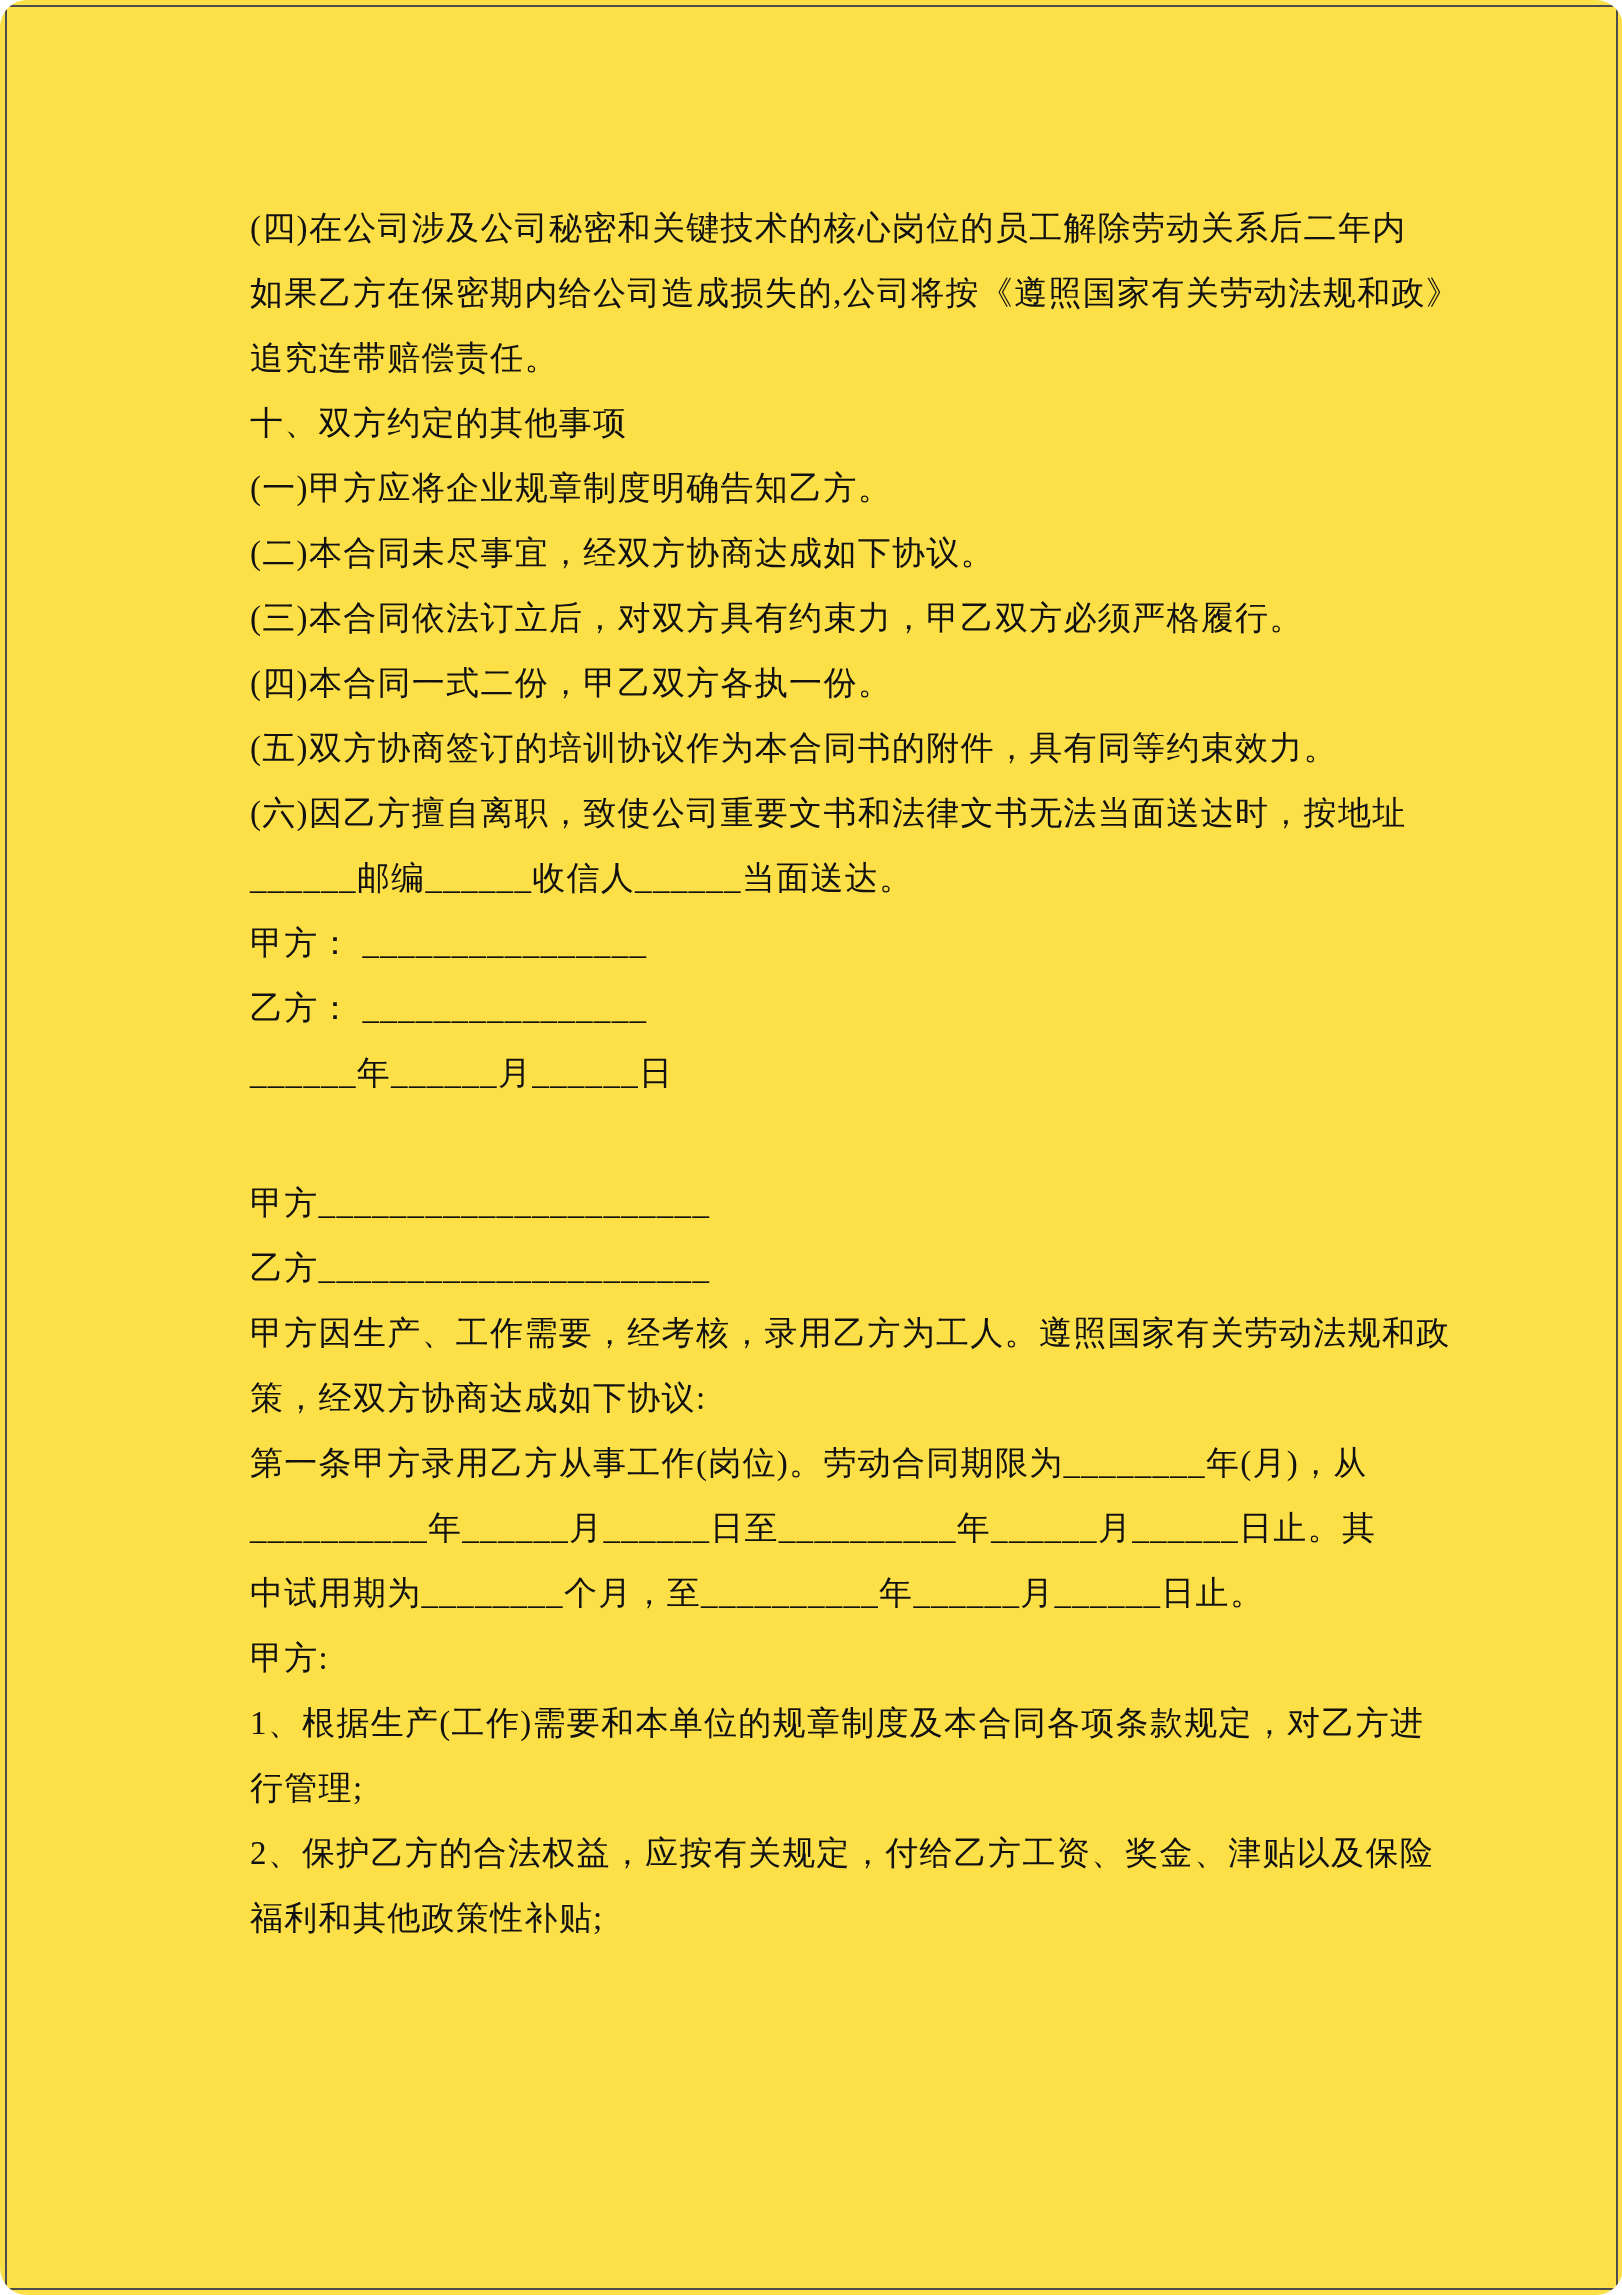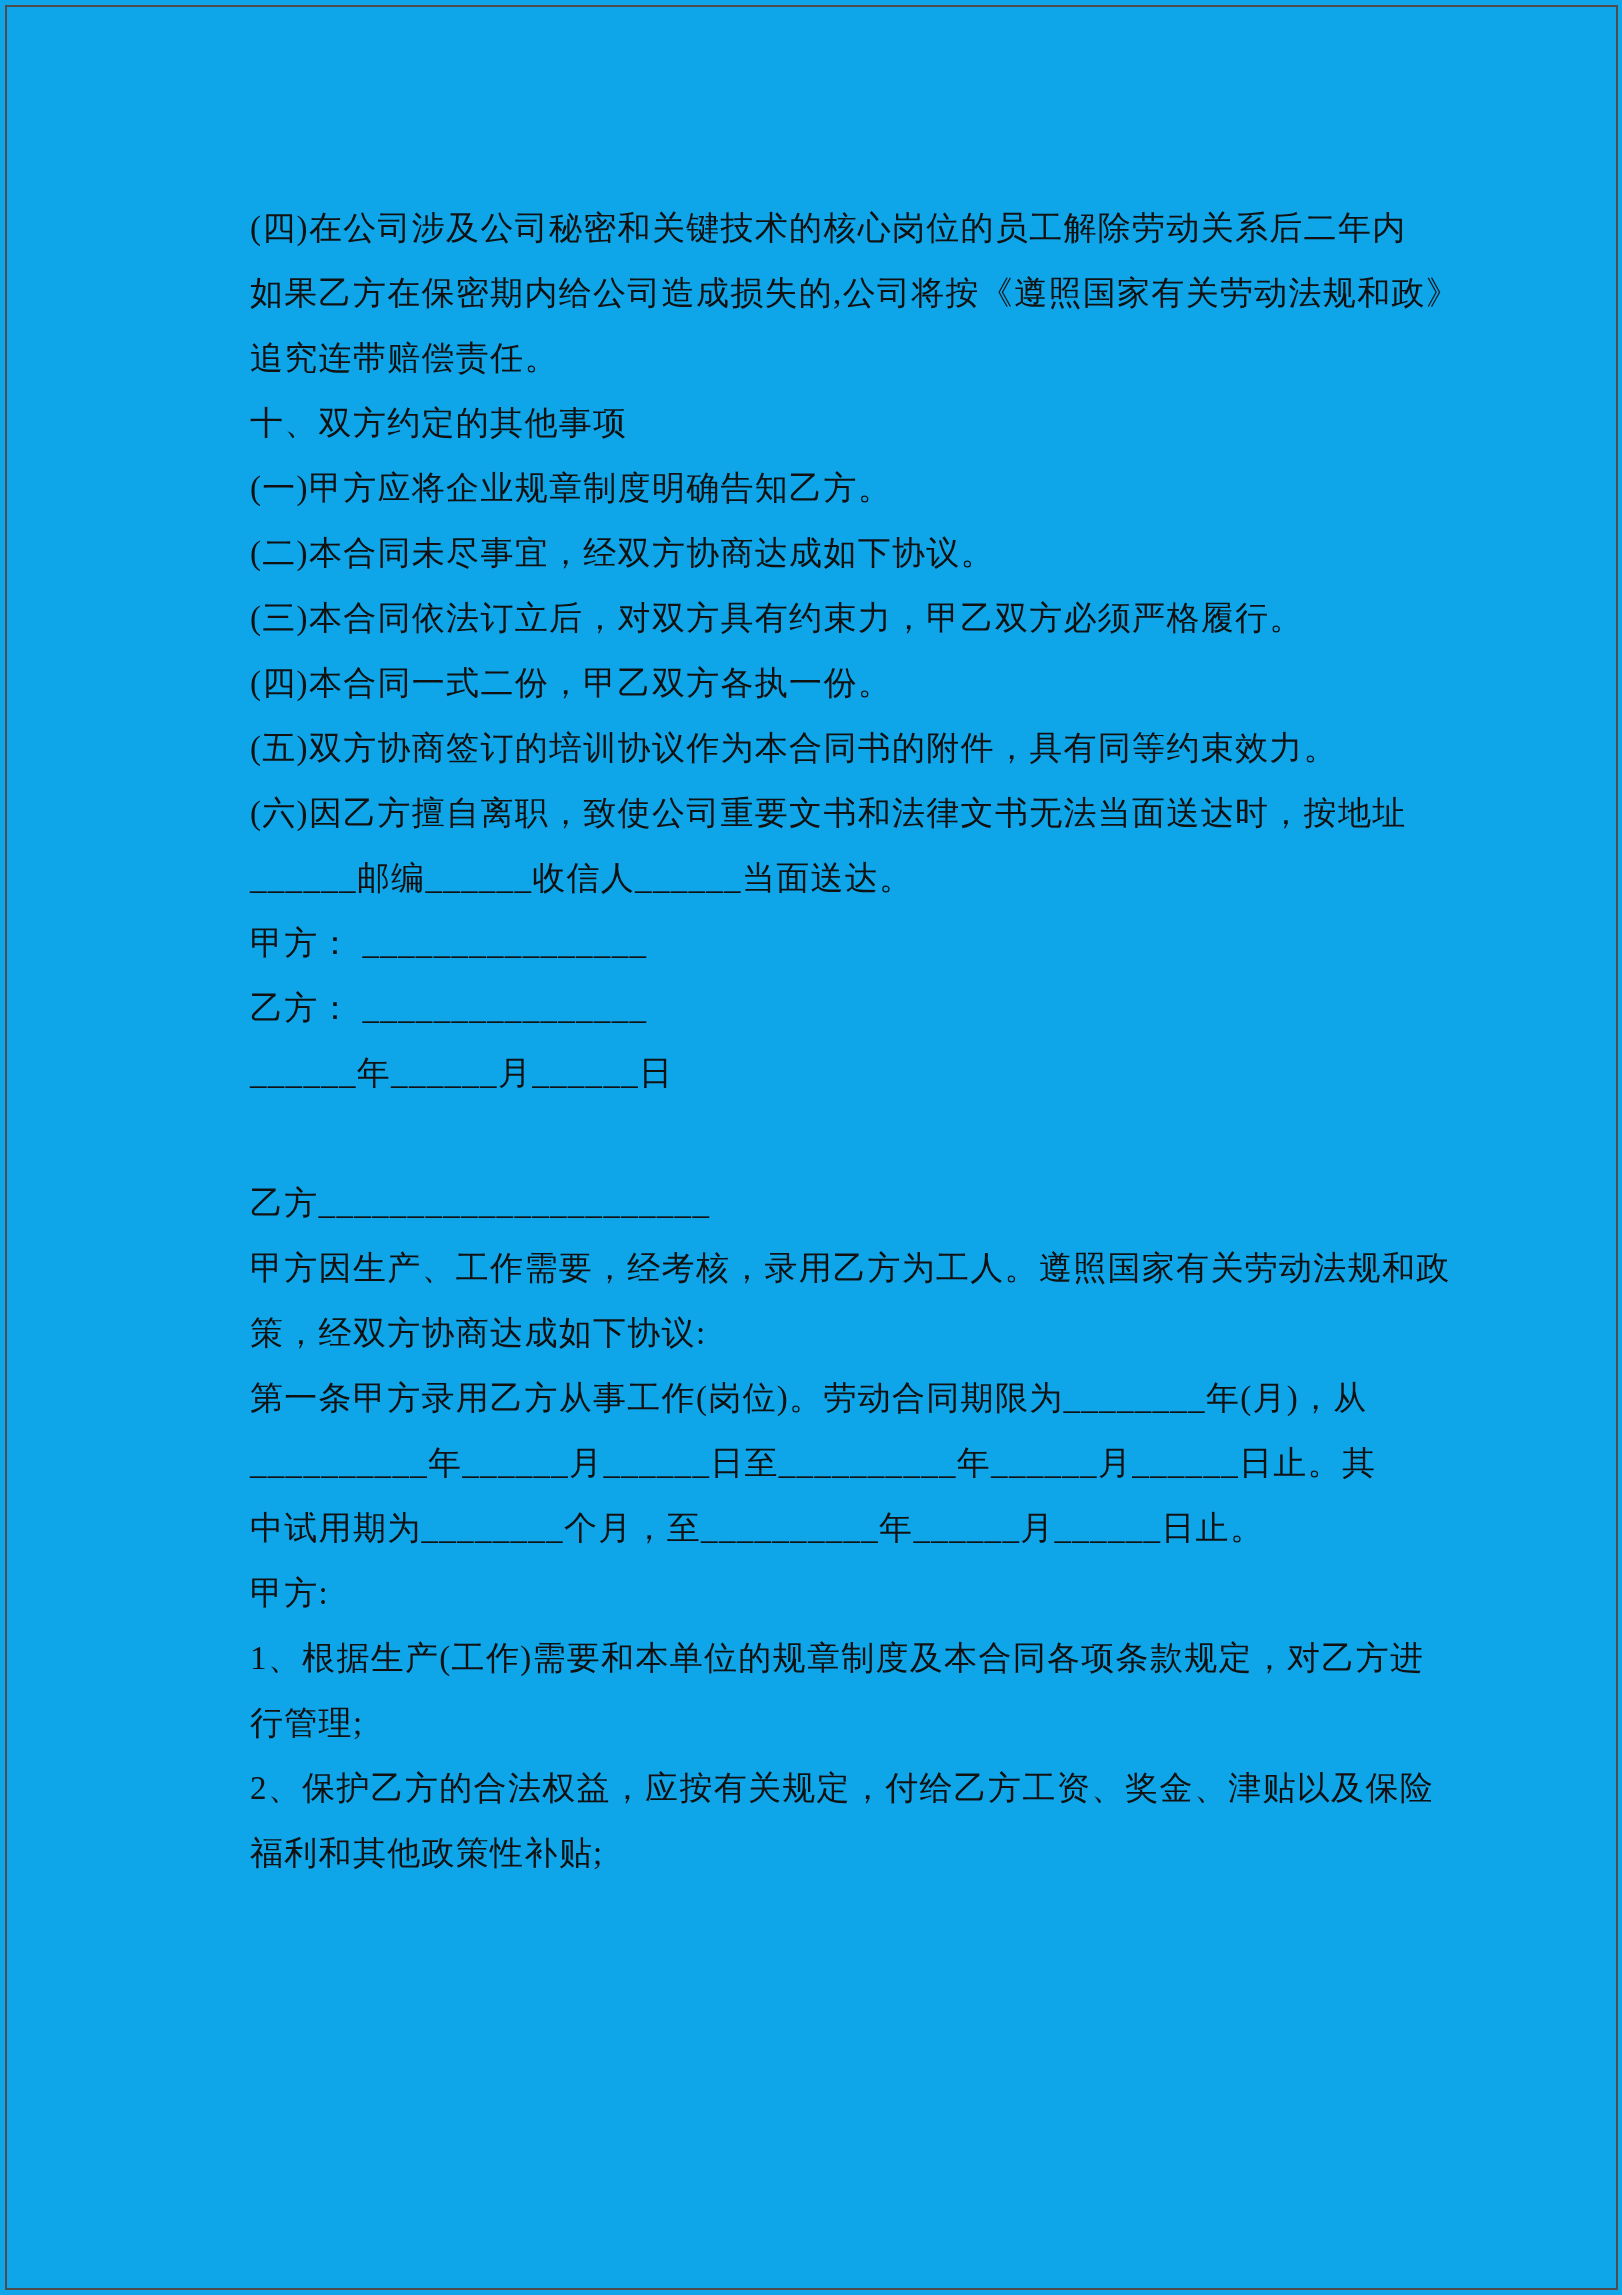--- a/index.html
+++ b/index.html
@@ -4,23 +4,24 @@
 <style>
   html, body {
     margin: 0;
     padding: 0;
     background: #ffffff;
   }
   .page {
     position: relative;
     width: 1623px;
     height: 2295px;
-    background: #0ea5e9;
+    background: #fde047;
     font-family: "Liberation Serif", "DejaVu Serif", serif;
     overflow: hidden;
+    border-radius: 27px;
   }
   .frame {
     position: absolute;
     inset: 5.2px;
     border: 2px solid #4d4d4d;
     pointer-events: none;
   }
   .content {
     position: absolute;
     left: 250px;
@@ -50,20 +51,21 @@
     <div class="line">(二)本合同未尽事宜，经双方协商达成如下协议。</div>
     <div class="line">(三)本合同依法订立后，对双方具有约束力，甲乙双方必须严格履行。</div>
     <div class="line">(四)本合同一式二份，甲乙双方各执一份。</div>
     <div class="line">(五)双方协商签订的培训协议作为本合同书的附件，具有同等约束效力。</div>
     <div class="line">(六)因乙方擅自离职，致使公司重要文书和法律文书无法当面送达时，按地址</div>
     <div class="line">______邮编______收信人______当面送达。</div>
     <div class="line">甲方： ________________</div>
     <div class="line">乙方： ________________</div>
     <div class="line">______年______月______日</div>
     <div class="line"></div>
+    <div class="line">甲方______________________</div>
     <div class="line">乙方______________________</div>
     <div class="line">甲方因生产、工作需要，经考核，录用乙方为工人。遵照国家有关劳动法规和政</div>
     <div class="line">策，经双方协商达成如下协议:</div>
     <div class="line">第一条甲方录用乙方从事工作(岗位)。劳动合同期限为________年(月)，从</div>
     <div class="line">__________年______月______日至__________年______月______日止。其</div>
     <div class="line">中试用期为________个月，至__________年______月______日止。</div>
     <div class="line">甲方:</div>
     <div class="line">1、根据生产(工作)需要和本单位的规章制度及本合同各项条款规定，对乙方进</div>
     <div class="line">行管理;</div>
     <div class="line">2、保护乙方的合法权益，应按有关规定，付给乙方工资、奖金、津贴以及保险</div>

